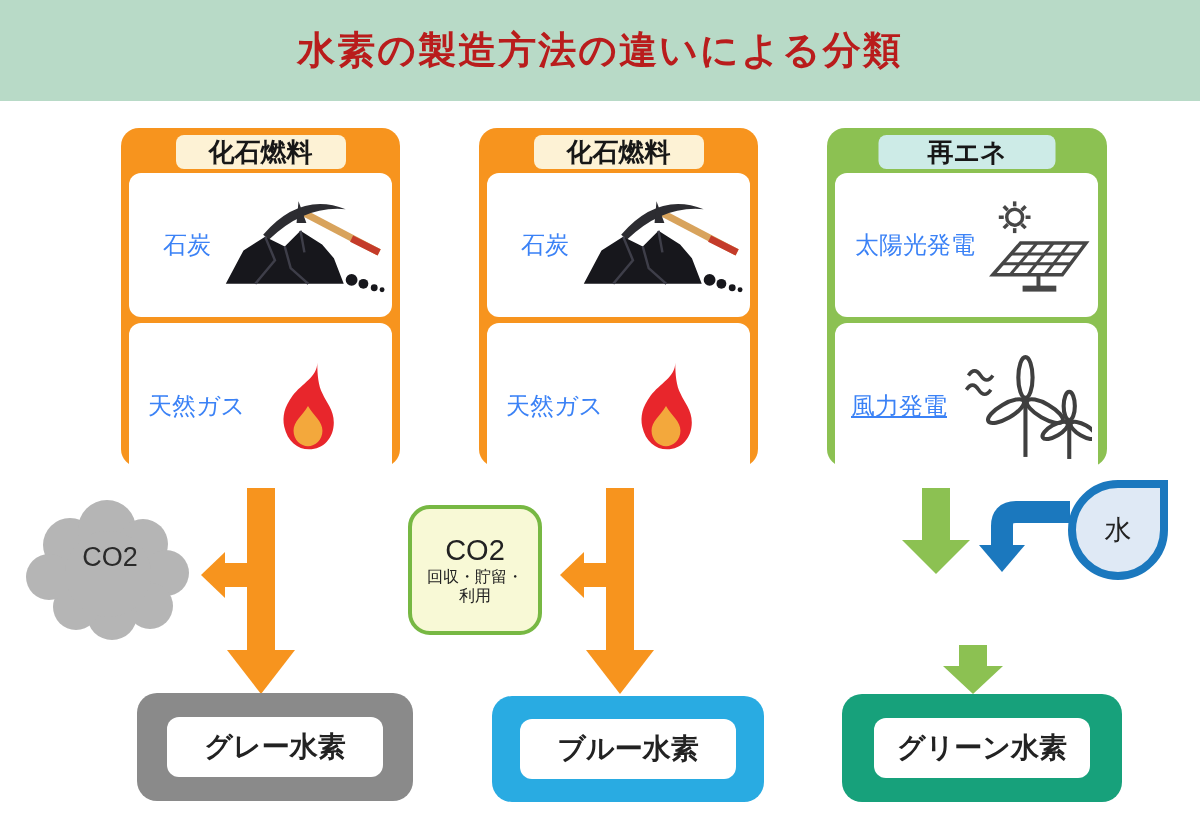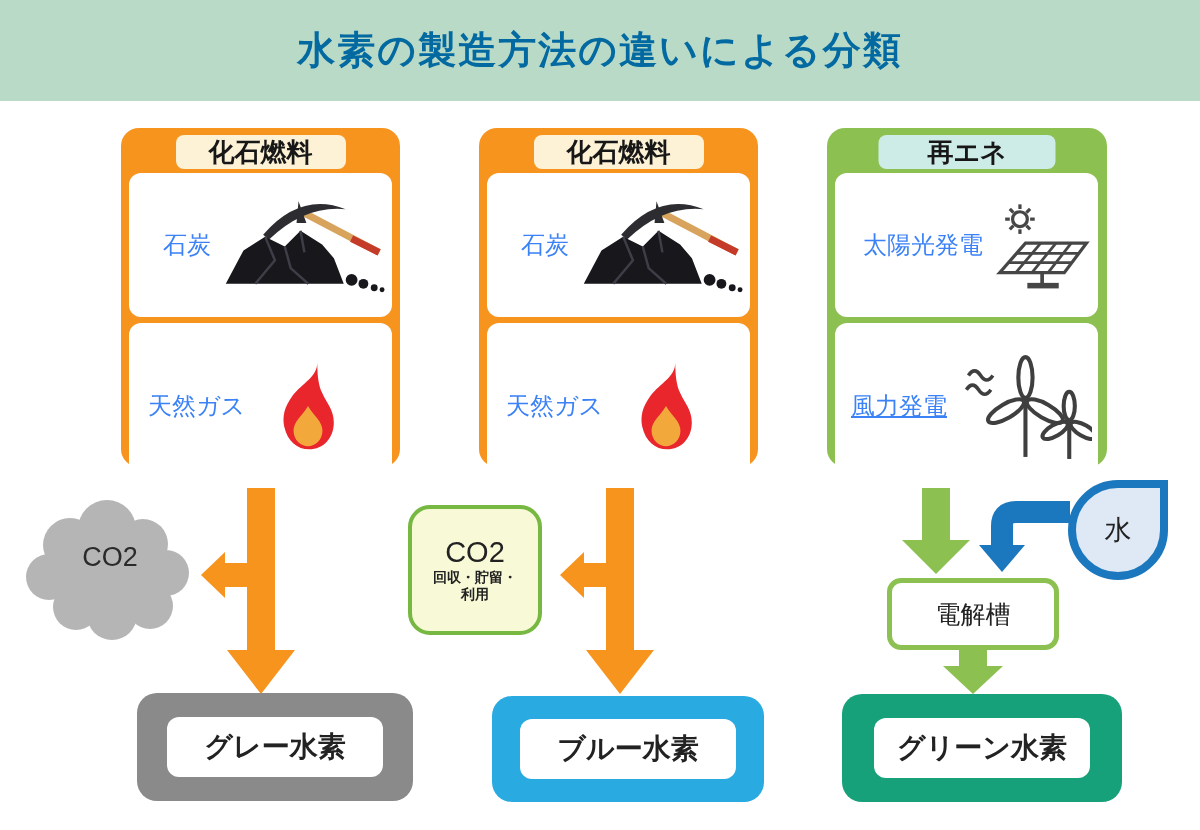--- a/index.html
+++ b/index.html
@@ -6,21 +6,21 @@
   .canvas{
     position:relative;width:1200px;height:830px;background:#ffffff;
     font-family:"Liberation Sans","DejaVu Sans",sans-serif;color:#1e1e1e;
     overflow:hidden;
   }
   
   .banner{
     position:absolute;left:0;top:0;width:1200px;height:101px;
     background:#b8dac7;display:flex;align-items:center;justify-content:center;
   }
-  .banner h1{margin:0;font-size:38px;font-weight:bold;color:#0369a1;letter-spacing:2px;}
+  .banner h1{margin:0;font-size:38px;font-weight:bold;color:#b91c1c;letter-spacing:2px;}
 
   
   .arrows{position:absolute;left:0;top:0;pointer-events:none;}
 
   
   .col{position:absolute;top:128px;width:279px;height:339px;border-radius:18px;}
   .col.orange{background:#f7941e;}
   .col.greencol{background:#8cc152;width:280px;}
   .col-header{
     position:absolute;top:7px;left:50%;transform:translateX(-50%);
@@ -30,37 +30,37 @@
   }
   .col-header.cream{background:#fdf2d5;}
   .col-header.mint{background:#cdebe7;width:177px;}
   .src-box{
     position:absolute;left:8px;width:263px;background:#ffffff;border-radius:12px;
     display:flex;align-items:center;
   }
   .src-box.b1{top:45px;height:144px;}
   .src-box.b2{top:195px;height:165px;}
   .src-label{font-size:24px;color:#3b82f6;white-space:nowrap;}
-  .pl34{padding-left:34px;} .pl19{padding-left:19px;} .pl12{padding-left:28px;} .pl16{padding-left:16px;text-decoration:underline;}
+  .pl34{padding-left:34px;} .pl19{padding-left:19px;} .pl12{padding-left:20px;} .pl16{padding-left:16px;text-decoration:underline;}
   .icon-right{margin-left:auto;margin-right:6px;display:block;}
   .icon-flame{margin-left:auto;margin-right:52px;display:block;}
 
   
   .cloud-text{
     position:absolute;left:46px;top:540px;width:128px;text-align:center;
     font-size:27px;line-height:1.3;color:#2a2a2a;
   }
   .co2-capture{
     position:absolute;left:408px;top:505px;width:134px;height:130px;box-sizing:border-box;
     background:#f8f9d6;border:4px solid #77b843;border-radius:22px;
     display:flex;flex-direction:column;align-items:center;justify-content:center;
     color:#222;
   }
   .co2-capture .big{font-size:29px;line-height:1.1;}
-  .co2-capture .small{font-size:14px;line-height:1.2;font-weight:bold;}
+  .co2-capture .small{font-size:16px;line-height:1.2;}
 
   
   .droplet{
     position:absolute;left:1068px;top:480px;width:100px;height:100px;box-sizing:border-box;
     background:#dfe9f5;border:8px solid #1b78be;
     border-radius:50%;border-top-right-radius:0;
     display:flex;align-items:center;justify-content:center;font-size:27px;color:#222;
   }
 
   
@@ -255,23 +255,20 @@
   <div class="co2-capture">
     <div class="big">CO2</div>
     <div class="small">回収・貯留・</div>
     <div class="small">利用</div>
   </div>
 
   <div class="droplet">
     <span>水</span>
   </div>
 
-  <div class="electrolyzer">
-    <span>電解槽</span>
-  </div>
 
   <div class="result gray">
     <div class="result-inner">グレー水素</div>
   </div>
   <div class="result blue">
     <div class="result-inner">ブルー水素</div>
   </div>
   <div class="result teal">
     <div class="result-inner">グリーン水素</div>
   </div>

